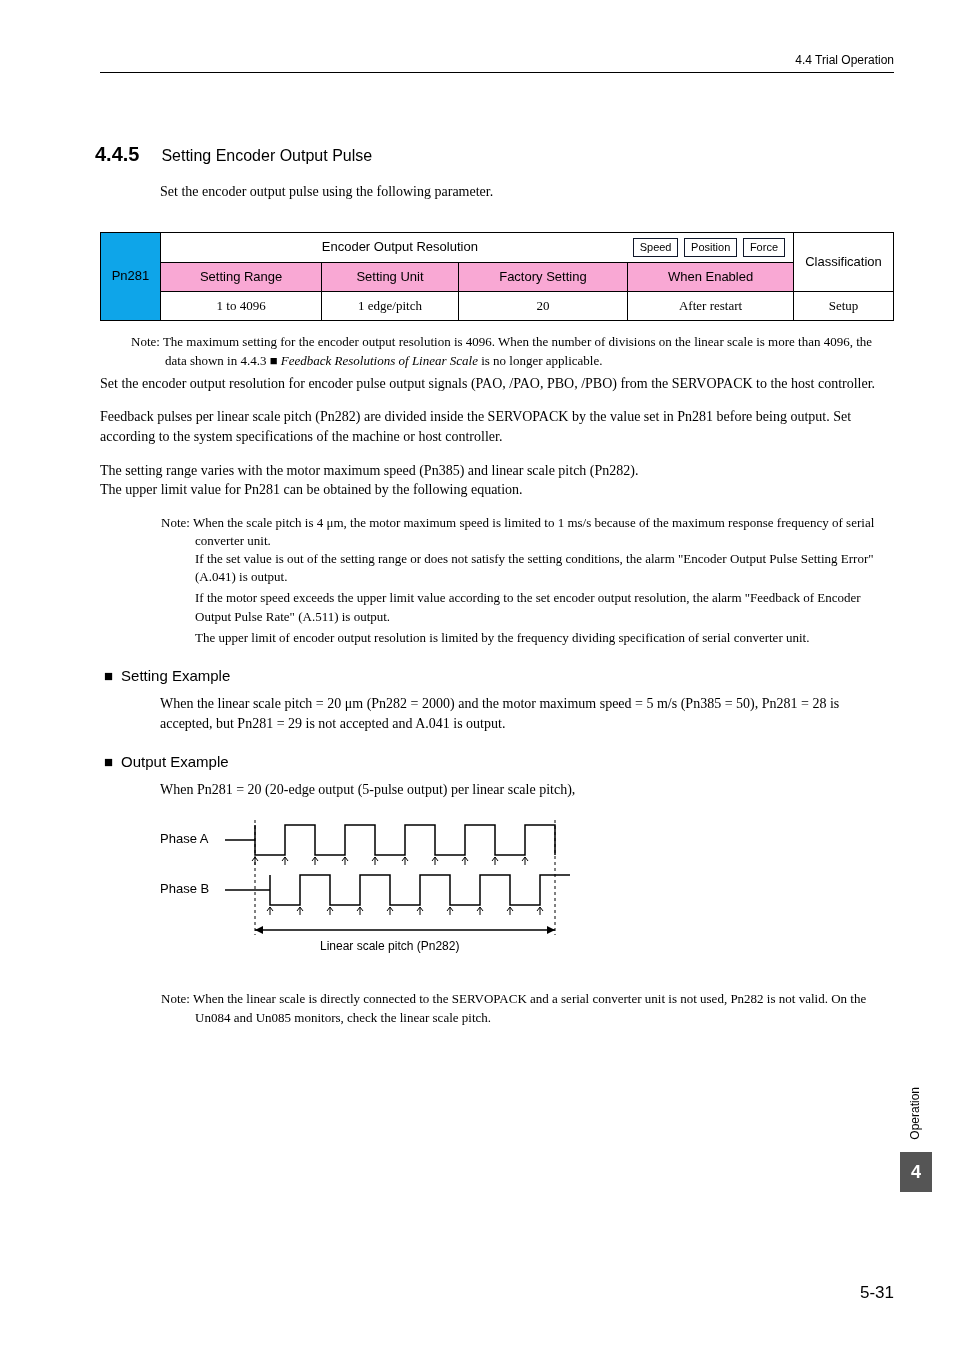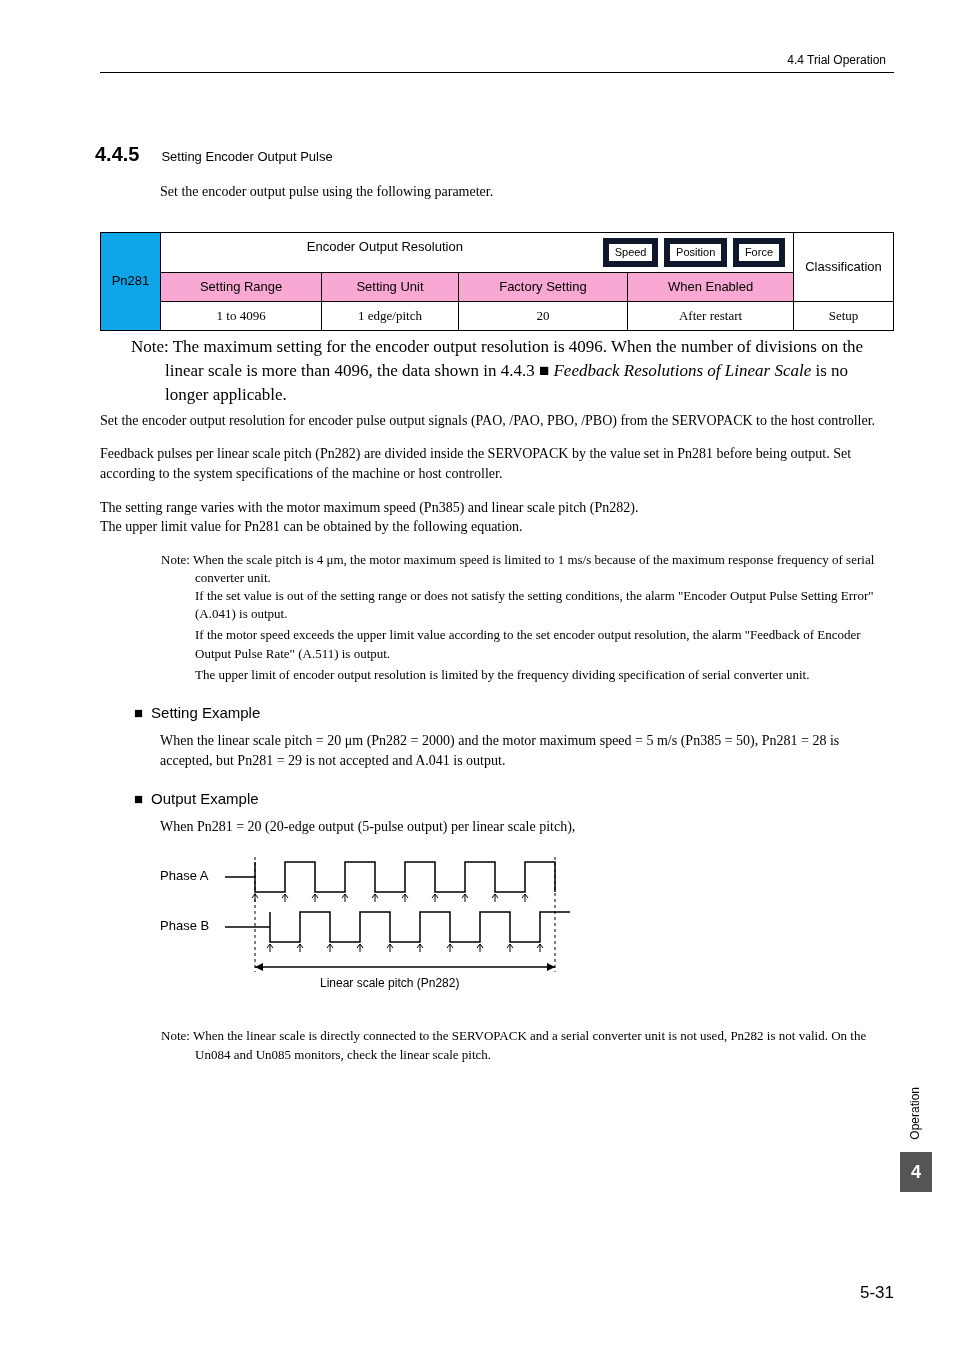--- a/index.html
+++ b/index.html
@@ -13,21 +13,21 @@
       line-height: 1.4;
     }
     .page {
       padding: 55px 60px 40px 100px;
       position: relative;
       height: 100%;
     }
     .header-right {
       position: absolute;
       top: 52px;
-      right: 68px;
+      right: 60px;
       font-family: Arial, sans-serif;
       font-size: 12px;
     }
     .header-rule {
       position: absolute;
       top: 72px;
       left: 100px;
       right: 60px;
       border-top: 1px solid #000;
     }
@@ -38,21 +38,21 @@
       font-family: Arial, sans-serif;
       margin-bottom: 14px;
       margin-left: -5px;
     }
     .section-num {
       font-weight: bold;
       font-size: 20px;
       margin-right: 18px;
     }
     .section-title {
-      font-size: 13px;
+      font-size: 16px;
       font-weight: normal;
       text-align: right;
     }
     .body-text {
       margin-left: 60px;
       margin-bottom: 14px;
     }
     .param-table {
       margin-left: 0px;
       margin-top: 30px;
@@ -74,46 +74,46 @@
     }
     .top-row-cell {
       text-align: left;
       padding: 5px 8px;
     }
     .badges {
       float: right;
     }
     .badge {
       display: inline-block;
-      border: 6px solid #0f172a;
+      border: 1px solid #0f172a;
       padding: 1px 6px;
       font-size: 11px;
       margin-left: 2px;
     }
     .header-row th {
       background: #f9a8d4;
       font-weight: normal;
     }
     .data-row td {
       font-family: "Times New Roman", serif;
     }
     .note {
       margin-left: 0px;
-      font-size: 17px;
-      margin-top: 4px;
+      font-size: 13px;
+      margin-top: 12px;
       margin-bottom: 4px;
       text-indent: -34px;
       padding-left: 65px;
     }
     .subsection-bullet {
       font-family: Arial, sans-serif;
       font-size: 15px;
       margin-top: 18px;
       margin-bottom: 8px;
-      margin-left: 34px;
+      margin-left: 4px;
     }
     .bullet-sq {
       margin-right: 8px;
     }
     .equation {
       margin-left: 60px;
       margin-bottom: 14px;
     }
     .frac {
       display: inline-block;

